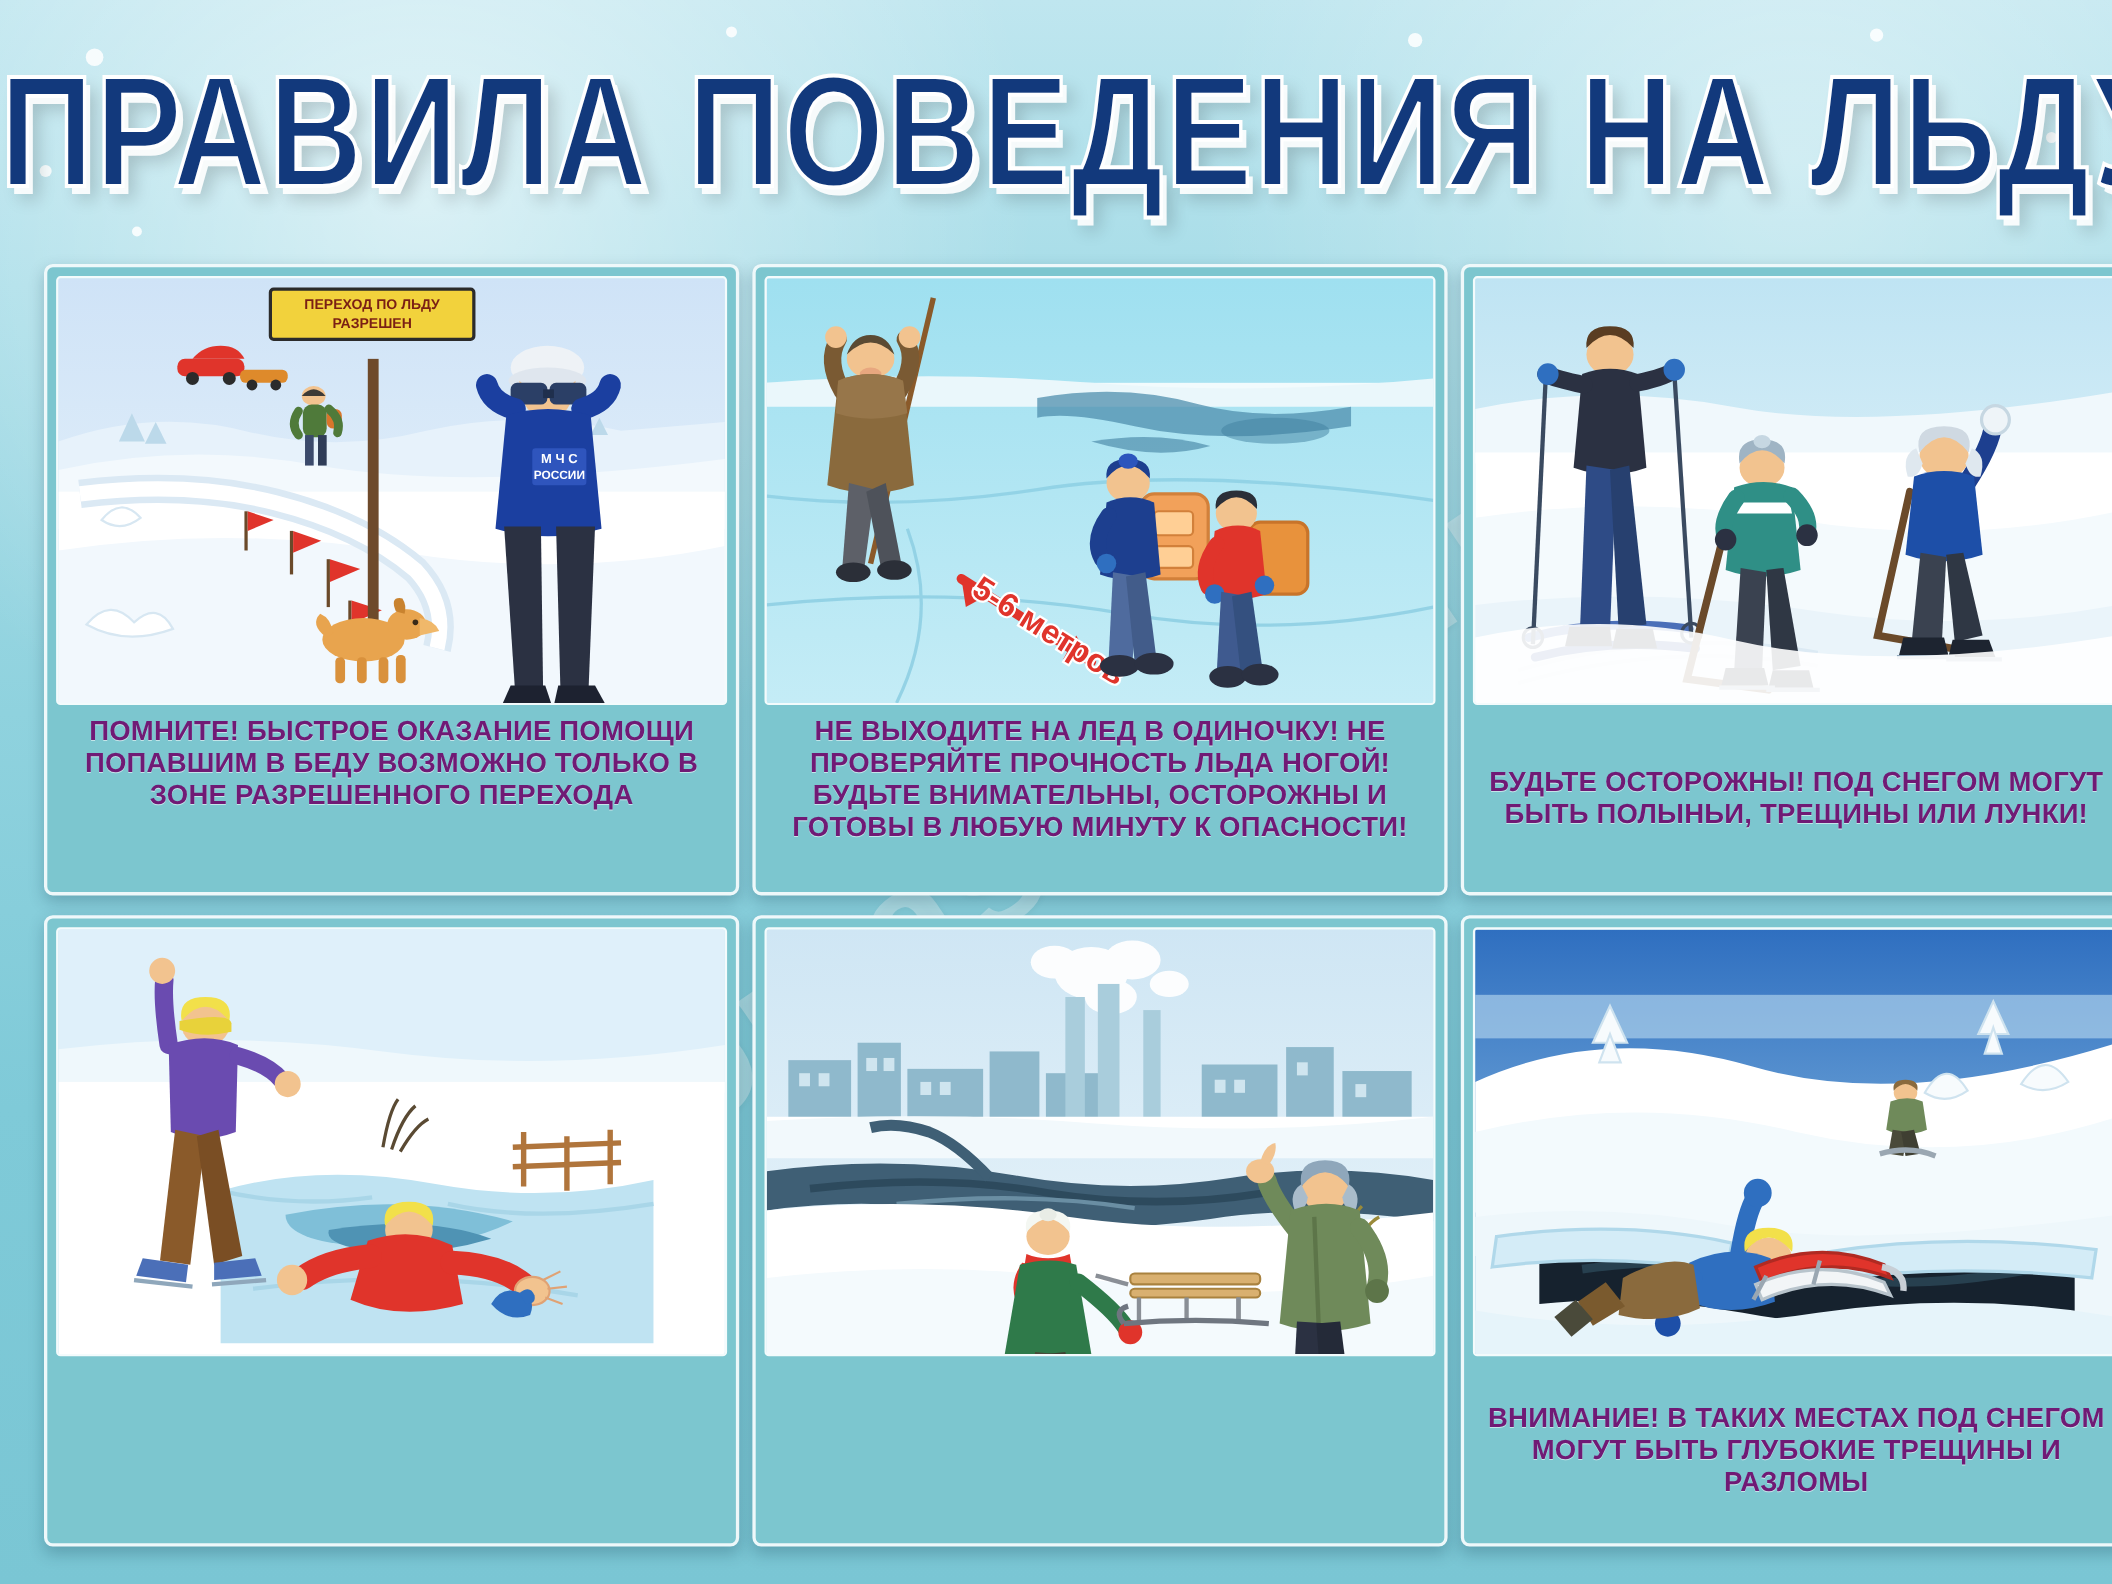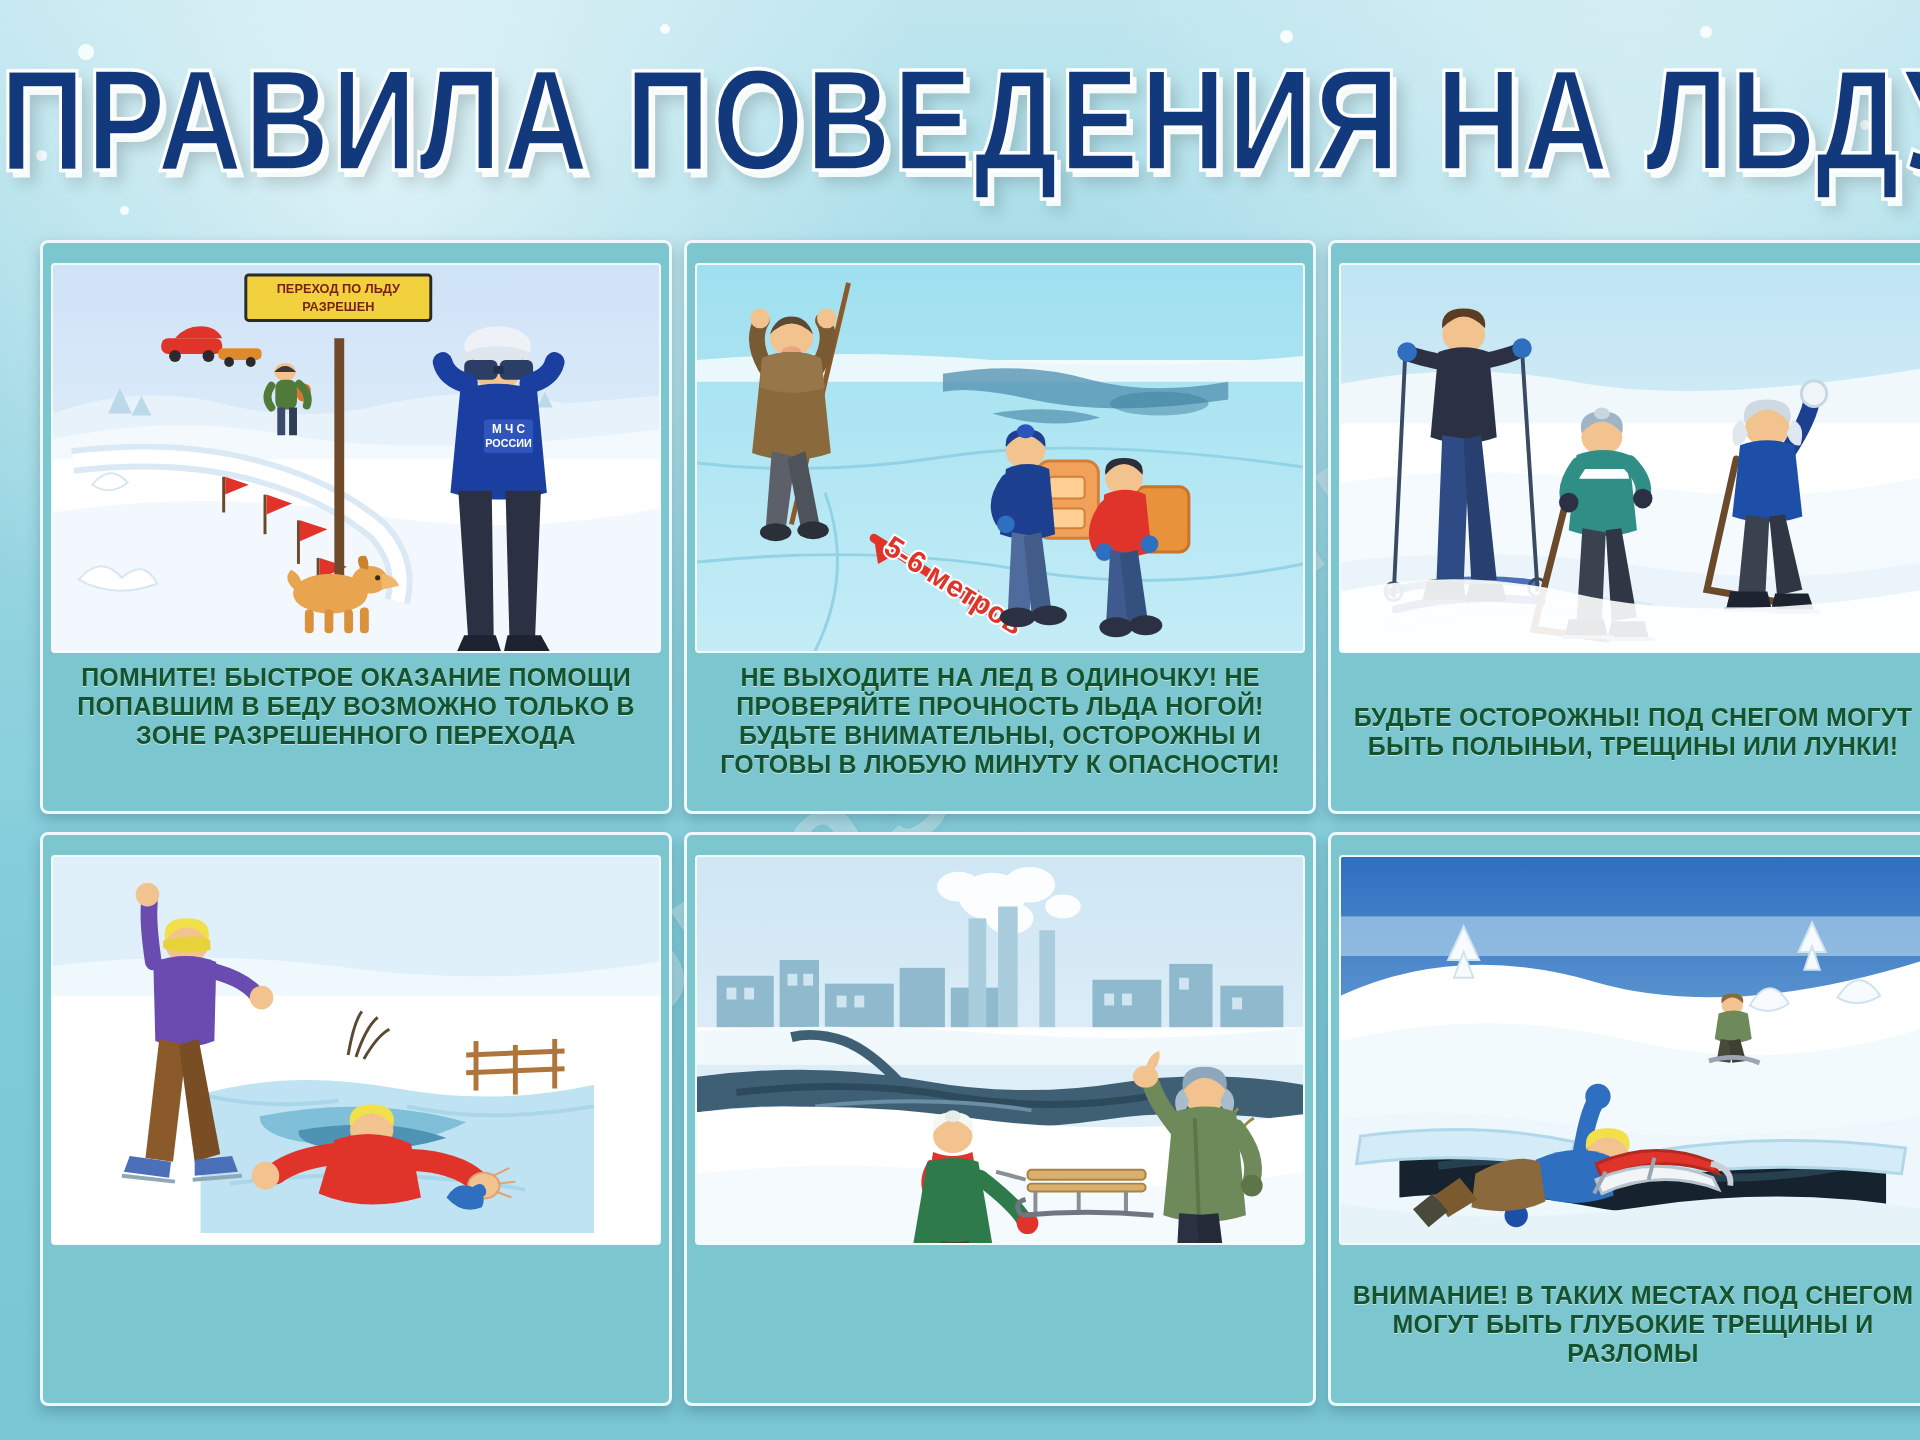--- a/index.html
+++ b/index.html
@@ -55,34 +55,34 @@
   .card {
     background:#7cc6cf;
     border:3px solid #eef8fa;
     border-radius:8px;
     box-shadow:0 6px 14px rgba(10,50,70,0.25);
     display:flex; flex-direction:column;
     overflow:hidden;
     position:relative;
   }
   .thumb {
-    margin:20px 8px 4px 8px;
+    margin:8px 8px 4px 8px;
     height:390px;
     border:2px solid #f3fbfc;
     border-radius:4px;
     overflow:hidden;
     background:#cfe9f5;
     position:relative;
   }
   .thumb svg { display:block; width:100%; height:100%; }
   .caption {
     flex:1;
     padding:6px 10px 10px 10px;
     text-align:center;
-    color:#14532d;
+    color:#701a75;
     font-weight:bold;
     font-size:25px;
     line-height:1.16;
     letter-spacing:0.2px;
     display:flex; align-items:flex-start; justify-content:center;
   }
   .caption span { display:block; text-shadow:0 1px 0 rgba(255,255,255,0.55); }
   .cap-center { align-items:center; }
 </style>
 </head>

